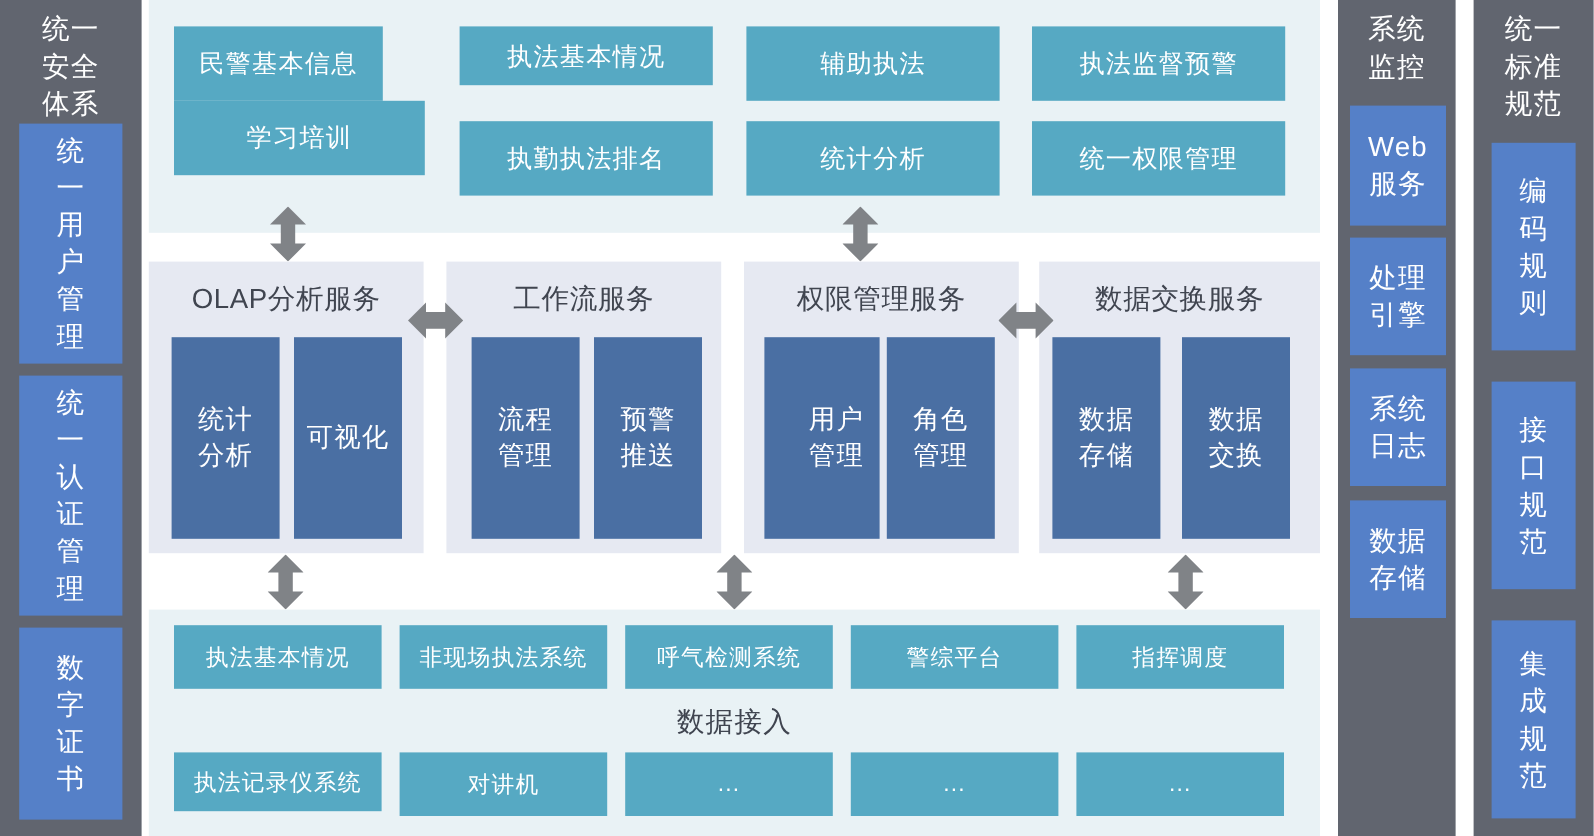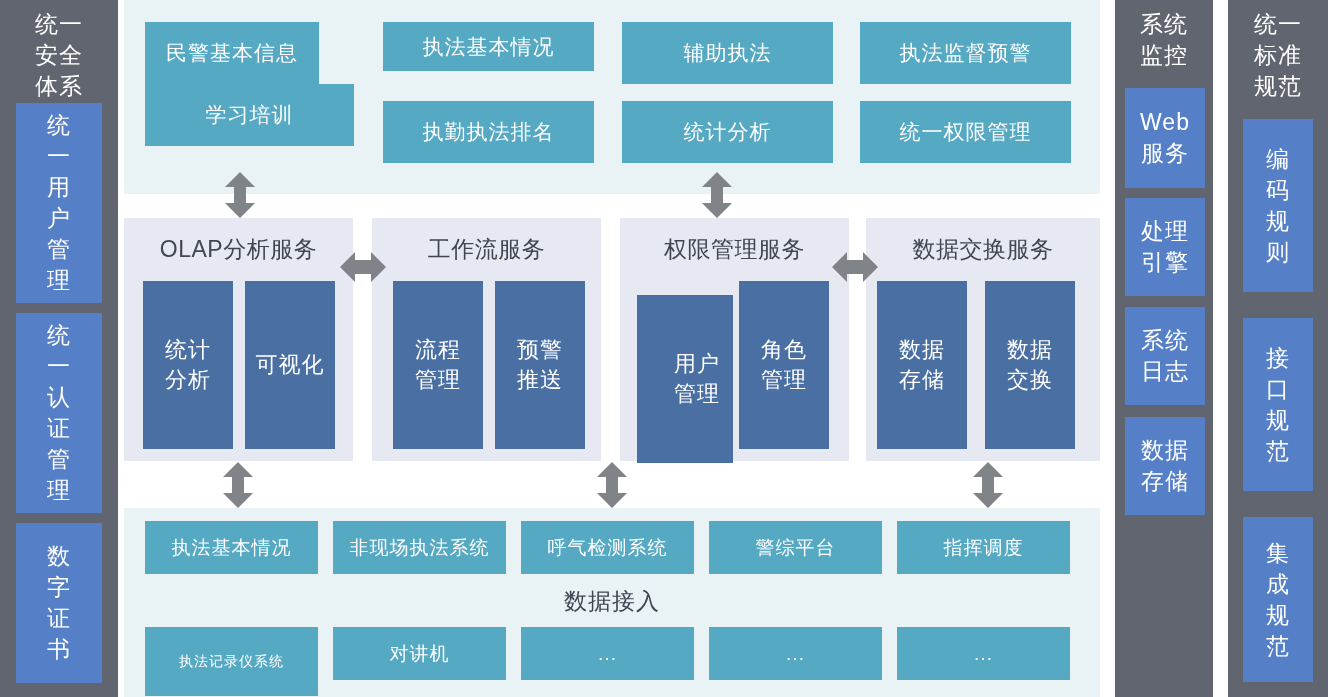--- a/index.html
+++ b/index.html
@@ -199,21 +199,21 @@
 管理</span>
   </div>
   <div class="navy-box" style="left:495px; top:281px; width:90px; height:168px;font-family:Liberation Serif, serif;">
     <span>预警
 推送</span>
   </div>
 
   <div class="panel-lav" style="left:620px; top:218px; width:229px; height:243px;">
     <div class="svc-title" style="top:16px;">权限管理服务</div>
   </div>
-  <div class="navy-box" style="left:637px; top:295px; width:96px; height:168px;padding-left:24px;">
+  <div class="navy-box" style="left:637px; top:281px; width:96px; height:168px;padding-left:24px;">
     <span>用户
 管理</span>
   </div>
   <div class="navy-box" style="left:739px; top:281px; width:90px; height:168px;">
     <span>角色
 管理</span>
   </div>
 
   <div class="panel-lav" style="left:866px; top:218px; width:234px; height:243px;">
     <div class="svc-title" style="top:16px;">数据交换服务</div>
@@ -267,21 +267,21 @@
   </div>
   <div class="teal-box" style="left:709px; top:521px; width:173px; height:53px; font-size:19px;">
     <span>警综平台</span>
   </div>
   <div class="teal-box" style="left:897px; top:521px; width:173px; height:53px; font-size:19px;">
     <span>指挥调度</span>
   </div>
 
   <div class="band-label" style="left:124px; top:586px; width:976px;">数据接入</div>
 
-  <div class="teal-box" style="left:145px; top:627px; width:173px; height:69px; font-size:14px;">
+  <div class="teal-box" style="left:145px; top:627px; width:173px; height:49px; font-size:19px;">
     <span>执法记录仪系统</span>
   </div>
   <div class="teal-box" style="left:333px; top:627px; width:173px; height:53px; font-size:19px;">
     <span>对讲机</span>
   </div>
   <div class="teal-box" style="left:521px; top:627px; width:173px; height:53px; font-size:19px;">
     <span>...</span>
   </div>
   <div class="teal-box" style="left:709px; top:627px; width:173px; height:53px; font-size:19px;">
     <span>...</span>

